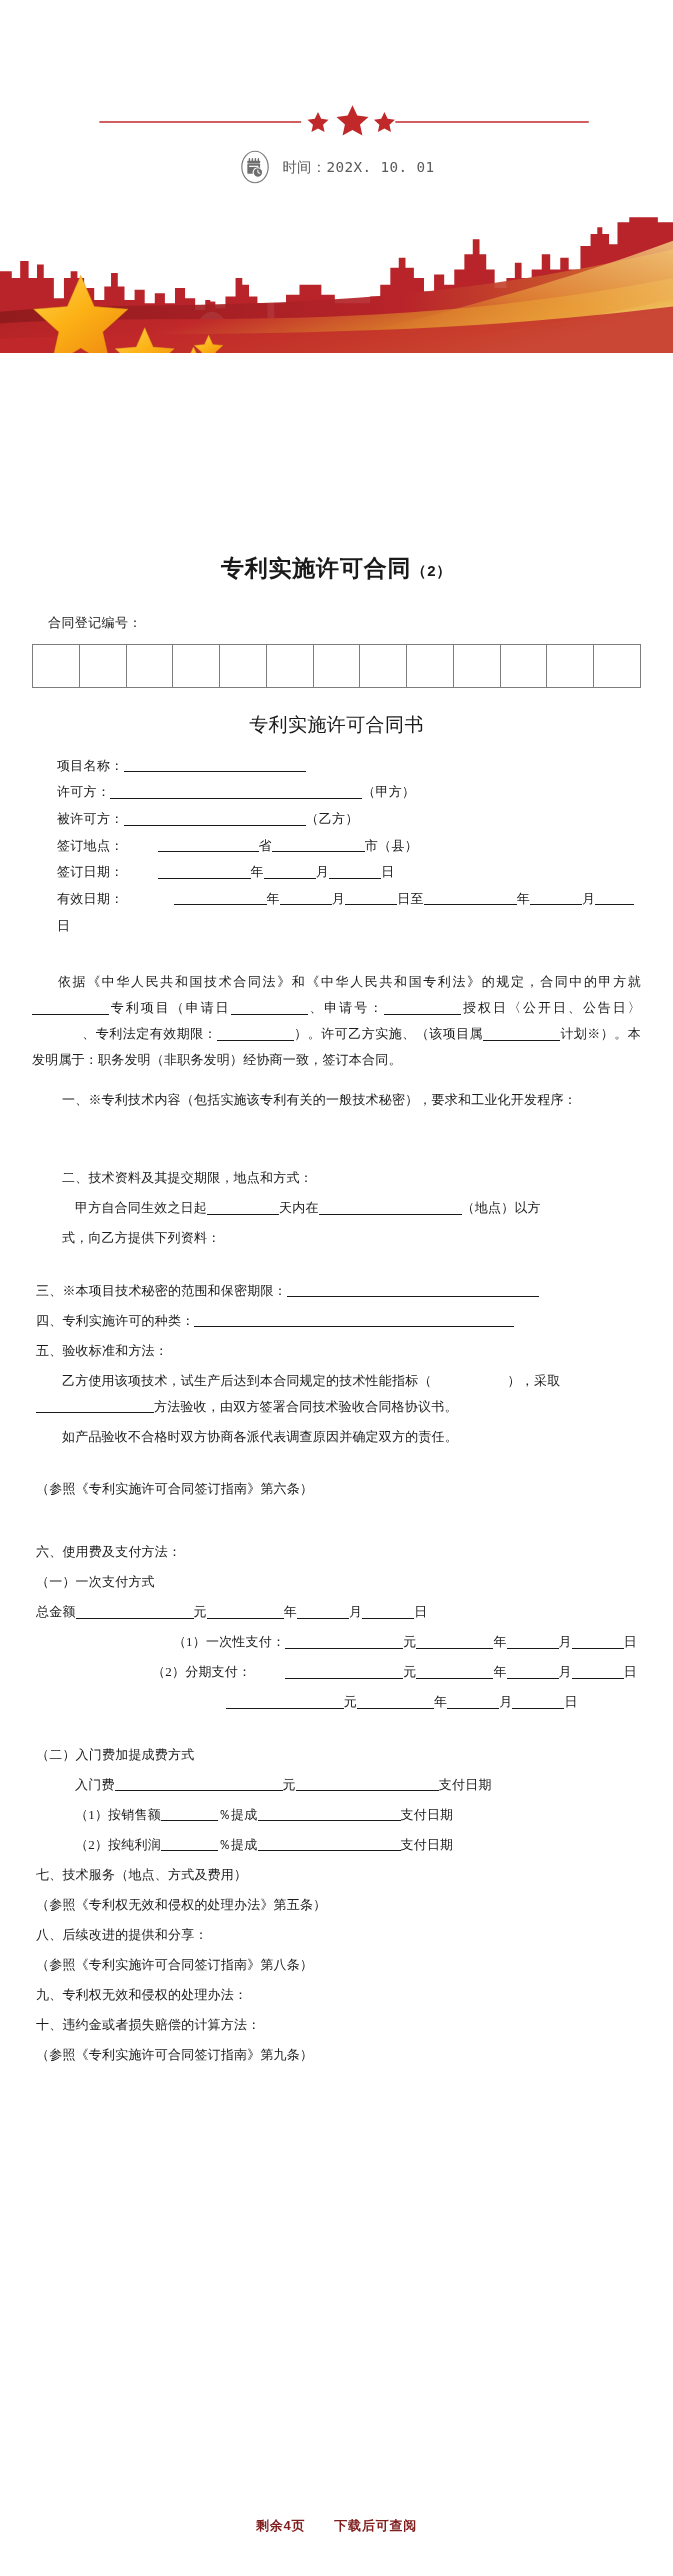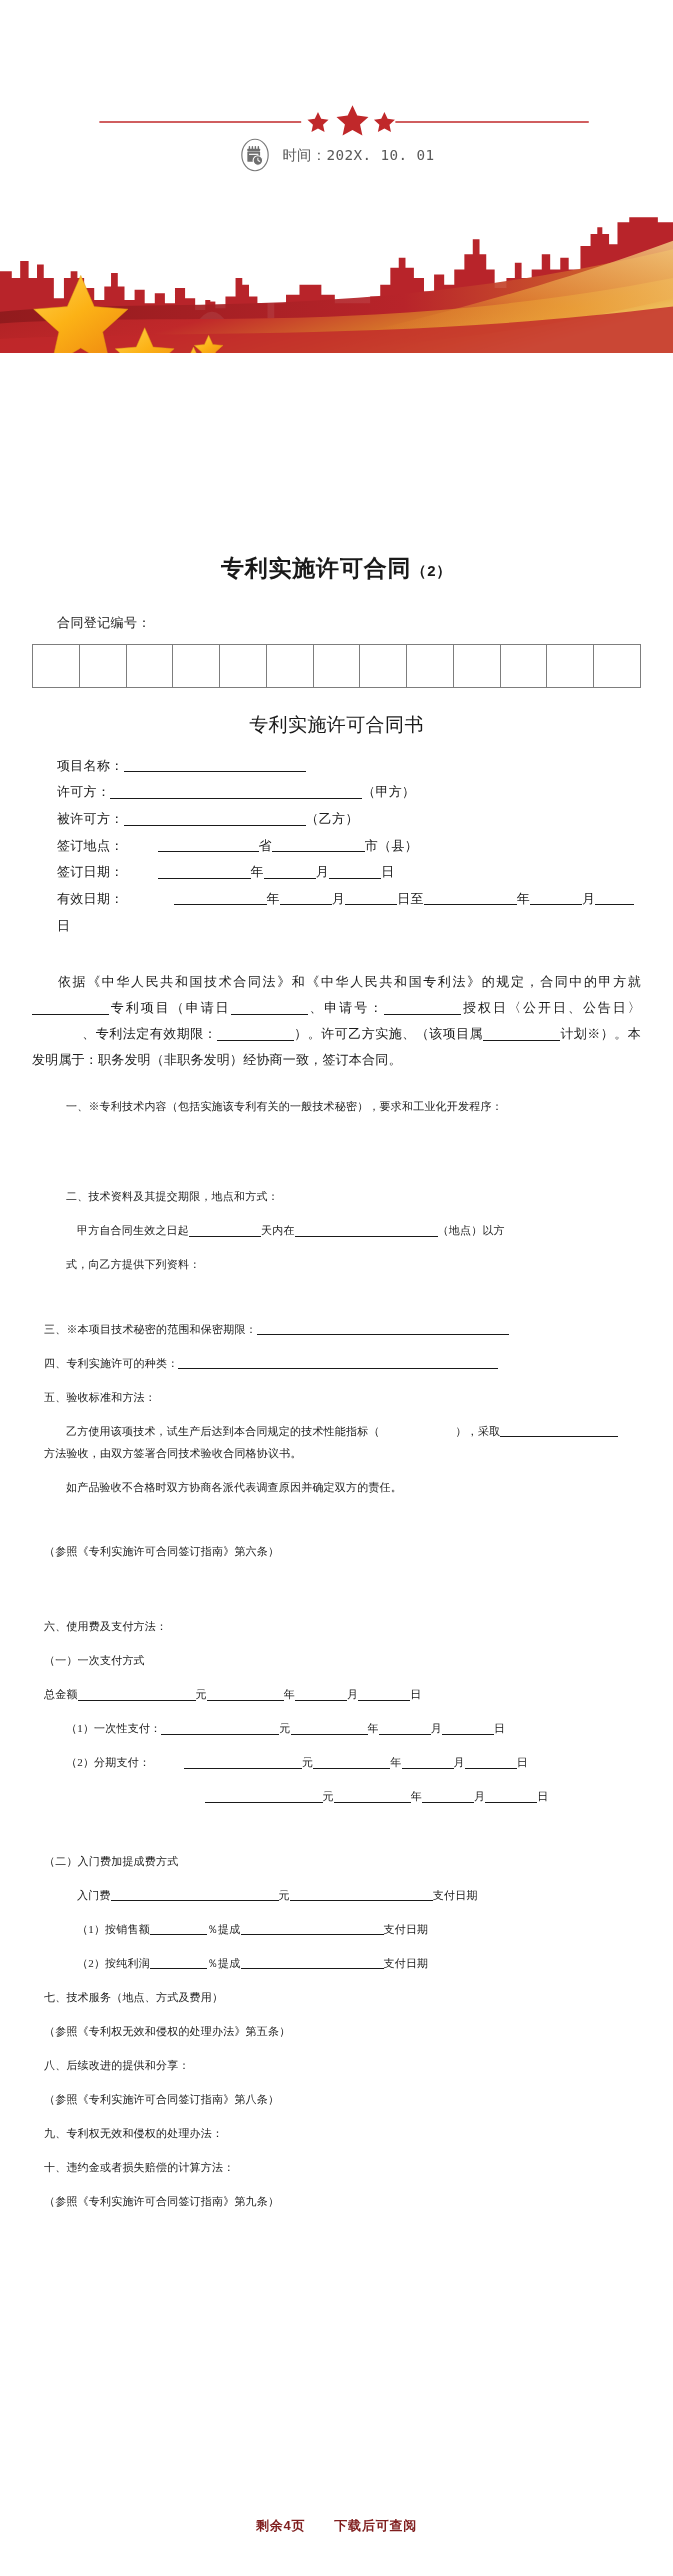--- a/index.html
+++ b/index.html
@@ -27,21 +27,21 @@
   }
   .star-divider {
     position: absolute;
     top: 101px;
     left: 0;
     width: 673px;
     height: 37px;
   }
   .date-row {
     position: absolute;
-    top: 138px;
+    top: 150px;
     left: 0;
     width: 673px;
     display: flex;
     align-items: center;
     justify-content: center;
     gap: 10px;
   }
   .cal-icon {
     width: 34px; height: 34px;
     flex: 0 0 auto;
@@ -74,21 +74,21 @@
     letter-spacing: 0.8px;
     margin: 202px 0 0 0;
     line-height: 1.2;
   }
   .doc-title .suffix {
     font-size: 15px;
     font-weight: bold;
   }
 
   .reg-label {
-    margin: 31px 0 0 25px;
+    margin: 31px 0 0 16px;
     font-size: 13px;
     letter-spacing: 0.4px;
   }
   .reg-grid {
     margin: 12.6px 0 0 0;
     width: 609px;
     height: 44px;
     display: flex;
     border: 0.8px solid #7d7d7d;
   }
@@ -139,22 +139,22 @@
     text-align: justify;
     text-justify: inter-ideograph;
     letter-spacing: 0.2px;
   }
   .para-indent { text-indent: 2em; }
   .gap-lg { height: 29px; }
   .gap-md { height: 18.5px; }
   .gap-sm { height: 10px; }
   .gap-xl { height: 44px; }
 
-  .sec { font-size: 11px; line-height: 2.0; margin: 12px; letter-spacing: 0.2px; font-family: Liberation Serif, serif; }
-  .indent1 { padding-left: 2em; }
+  .sec { font-size: 13px; line-height: 2.0; margin: 4px; letter-spacing: 0.2px; font-family: Liberation Serif, serif; }
+  .indent1 { padding-left: 2em; text-align: right; }
   .indent2 { padding-left: 3em; }
 
   
   .footer {
     position: absolute;
     left: 0;
     bottom: 0;
     width: 673px;
     height: 101px;
     background: #ffffff;

